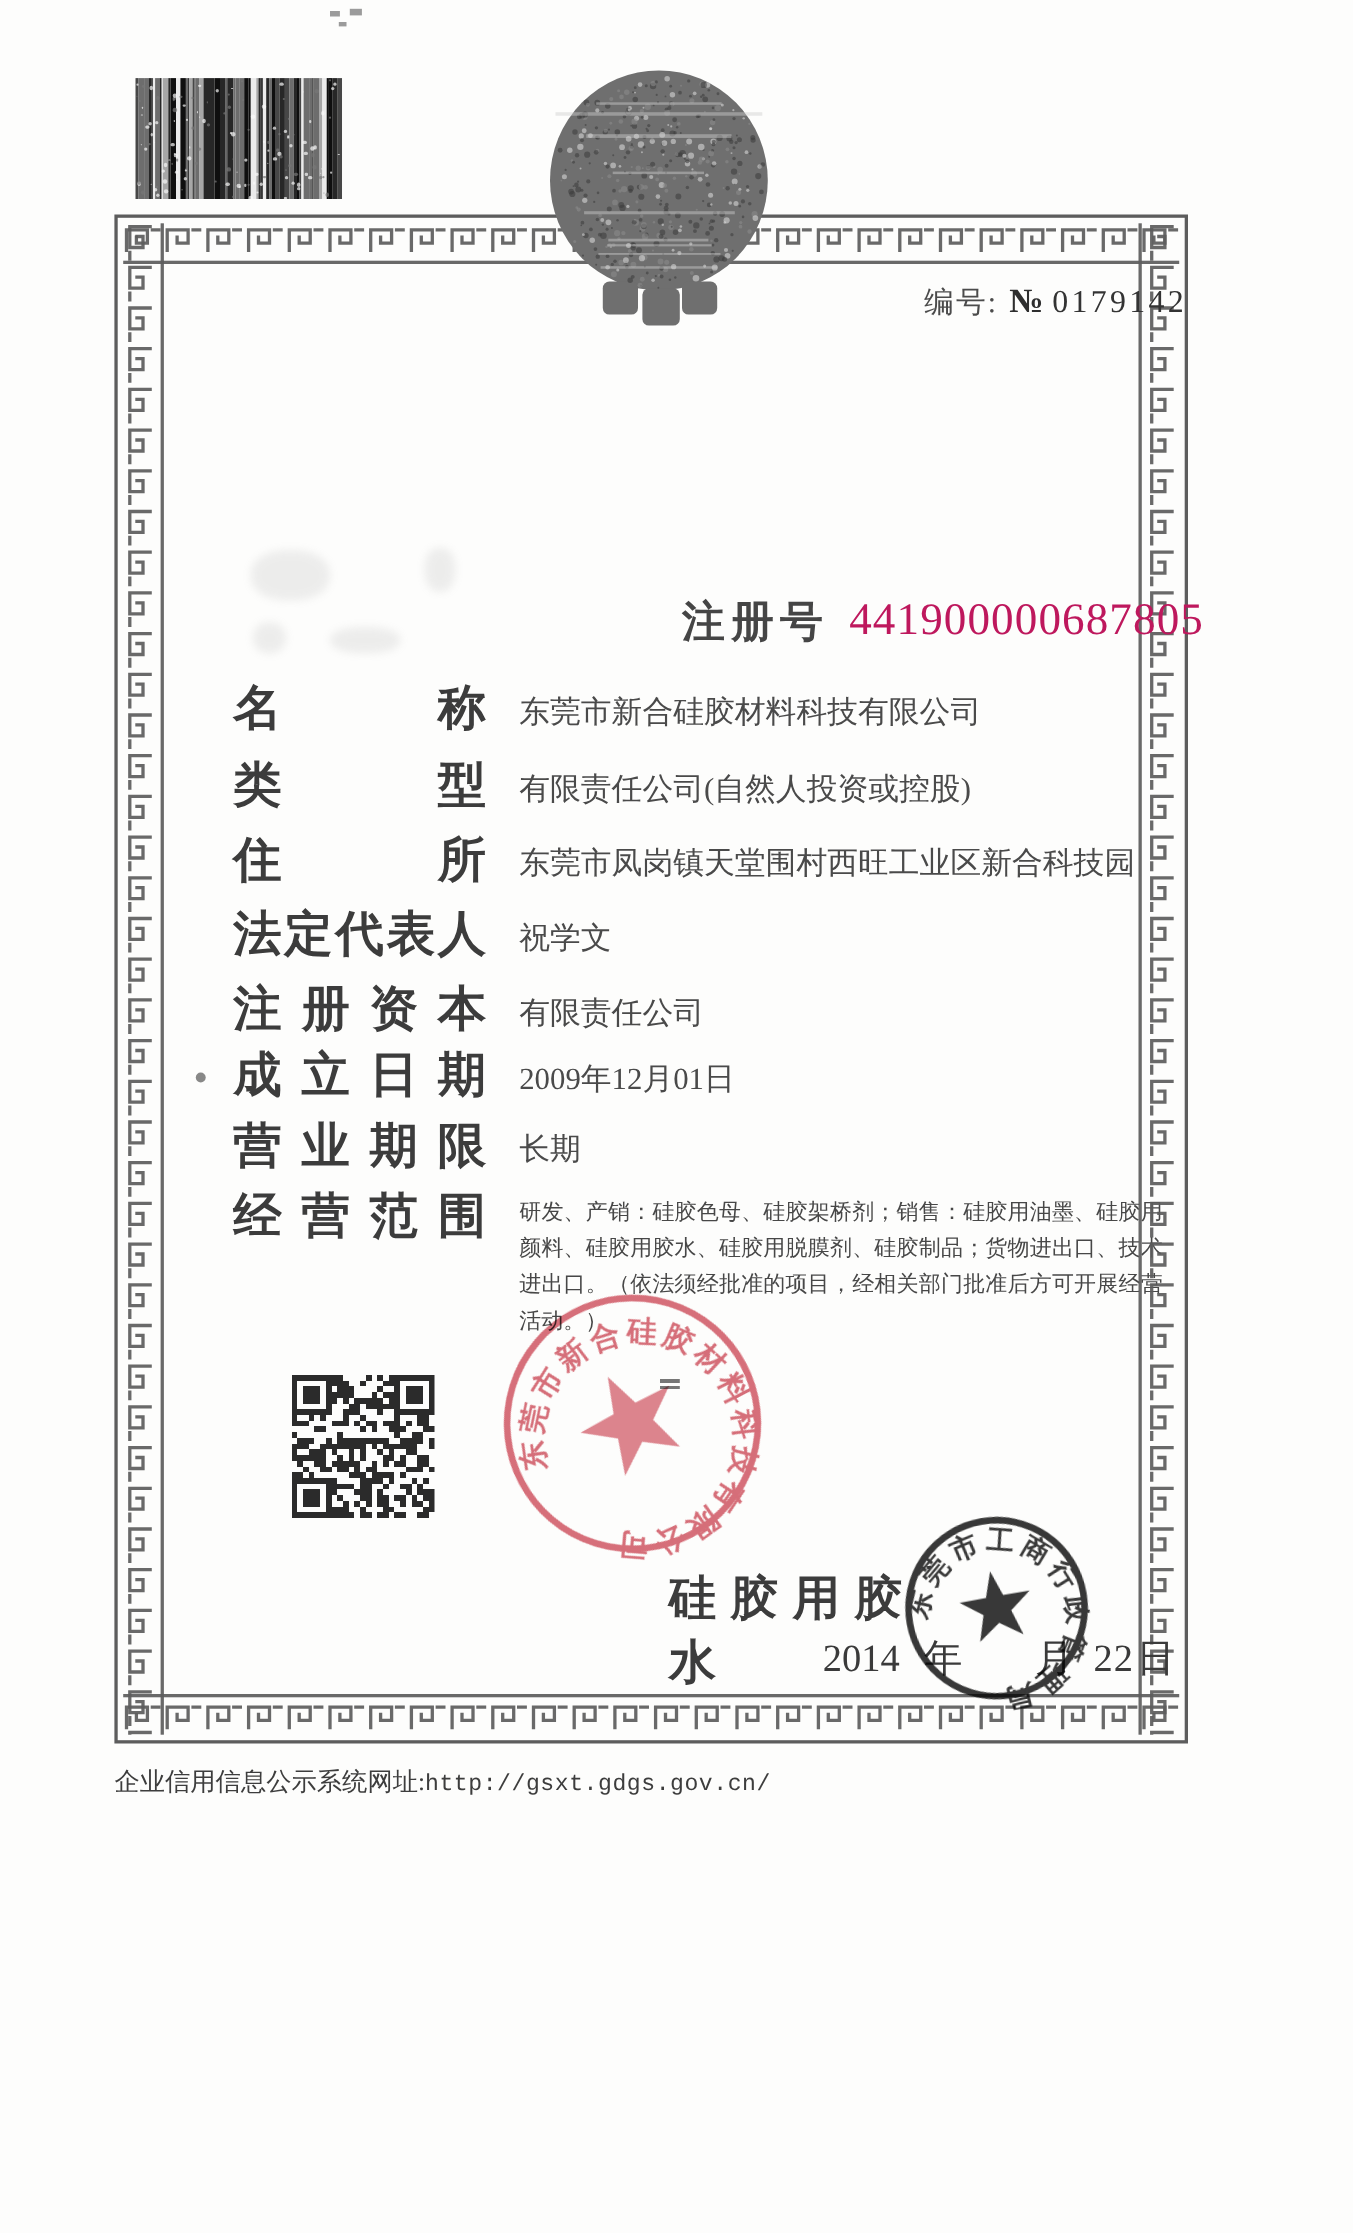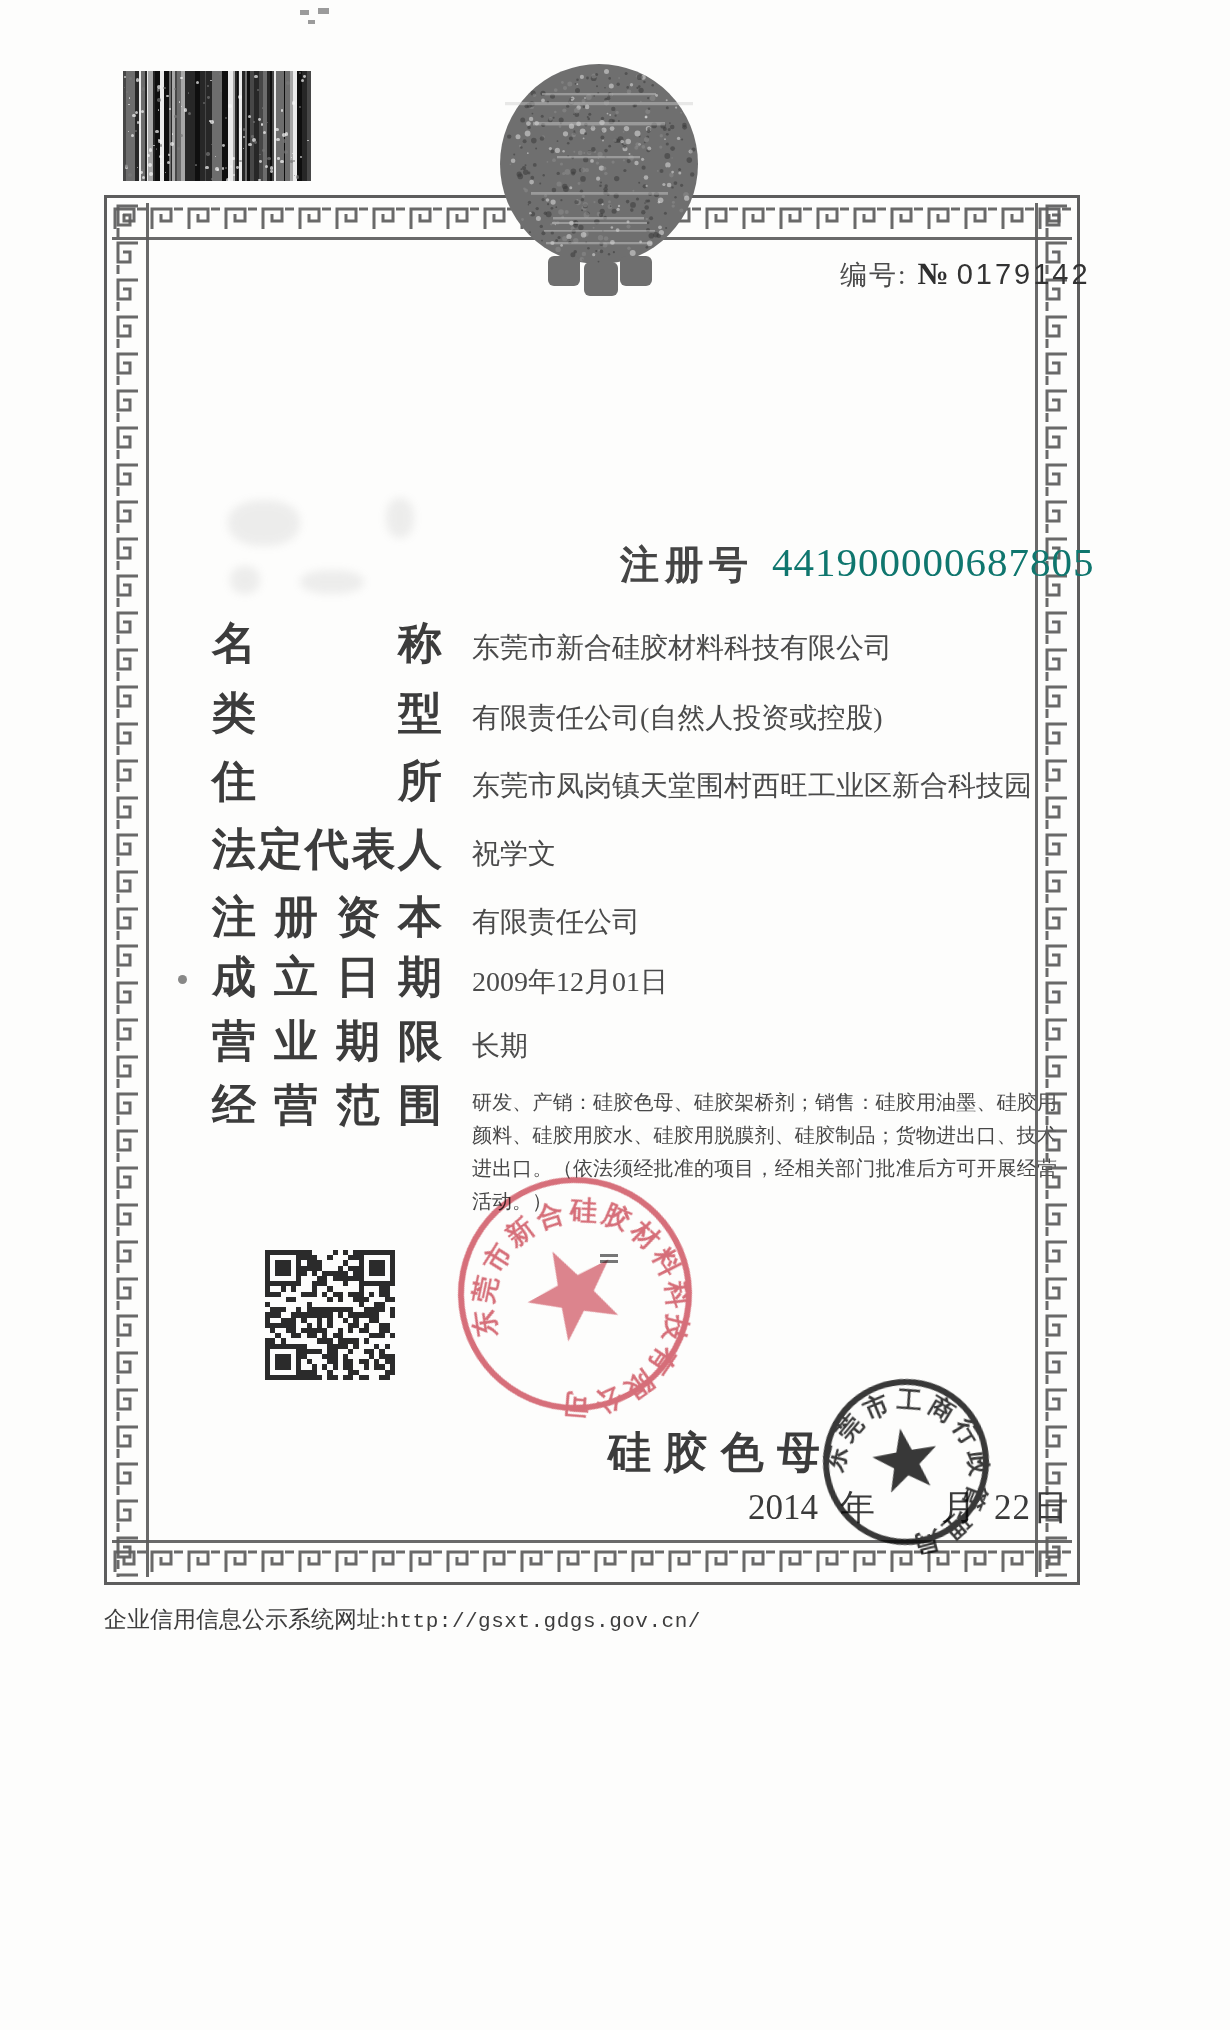--- a/index.html
+++ b/index.html
@@ -20,32 +20,32 @@
   .band{position:absolute;display:flex;overflow:hidden;box-sizing:border-box;opacity:.92;}
   .band-top{left:5px;right:5px;top:5px;height:37px;border-bottom:3px solid #5d5d5d;}
   .band-bottom{left:5px;right:5px;bottom:5px;height:37px;border-top:3px solid #5d5d5d;align-items:flex-end;}
   .band-left{top:5px;bottom:5px;left:5px;width:37px;border-right:3px solid #5d5d5d;flex-direction:column;}
   .band-right{top:5px;bottom:5px;right:5px;width:37px;border-left:3px solid #5d5d5d;flex-direction:column;align-items:flex-end;}
 
   
   .serial{position:absolute;left:840px;top:256px;white-space:nowrap;z-index:2;}
   .serial .lbl{font-size:27px;color:#4b4b4b;letter-spacing:2px;}
   .serial .nosym{font-size:31px;font-weight:700;margin-left:10px;color:#2e2e2e;}
-  .serial .num{font-family:Liberation Sans, sans-serif;font-size:29px;letter-spacing:3px;
+  .serial .num{font-family:Liberation Serif, serif;font-size:29px;letter-spacing:3px;
                color:#333;margin-left:8px;}
 
   .title{position:absolute;left:104px;top:326px;width:976px;text-align:center;
          font-family:"DejaVu Sans","Liberation Sans",sans-serif;font-weight:900;
          font-size:126px;line-height:1.1;letter-spacing:46px;padding-left:23px;box-sizing:border-box;
          color:#2e2e2e;text-shadow:0 0 1px #555;filter:contrast(1.05);}
 
   .regline{position:absolute;left:0;top:538px;width:1230px;z-index:2;}
   .regline .rlabel{position:absolute;left:620px;width:128px;font-size:39px;font-weight:700;
                    color:#454545;text-align:justify;text-align-last:justify;}
-  .regline .rnum{position:absolute;left:772px;top:0px;font-size:41px;color:#0f766e;letter-spacing:1px;}
+  .regline .rnum{position:absolute;left:772px;top:0px;font-size:41px;color:#be185d;letter-spacing:1px;}
 
   
   .frow{position:absolute;left:0;width:1230px;}
   .flabel{position:absolute;left:212px;width:230px;font-size:44px;font-weight:700;color:#3c3c3c;
           text-align:justify;text-align-last:justify;line-height:1;}
   .fvalue{position:absolute;left:472px;top:9px;font-size:28px;color:#4a4a4a;line-height:1.2;
           white-space:nowrap;}
   .fvalue.scope{top:2px;font-size:20px;white-space:normal;width:585px;line-height:33px;
                 text-align:justify;color:#474747;}
   .scope-mark{position:absolute;left:600px;top:1252px;width:18px;height:11px;
@@ -1648,21 +1648,21 @@
 
   <svg class="company-seal" viewBox="0 0 264 264">
     <circle cx="132" cy="132" r="114" fill="none" stroke="#d0505e" stroke-width="6"></circle>
     <polygon points="132,84 143.2,116.6 177.7,117.2 150.1,137.9 160.2,170.8 132,151 103.8,170.8 113.9,137.9 86.3,117.2 120.8,116.6" fill="#d0505e" opacity="0.85"></polygon>
     <path id="sealring" d="M 44 132 A 88 88 0 1 1 43.9 132.6" fill="none"></path>
     <text font-size="27" letter-spacing="4" font-weight="700" fill="#cf4f5c">
       <textPath href="#sealring">东莞市新合硅胶材料科技有限公司</textPath>
     </text>
   </svg>
 
-  <div class="registrar">硅胶色母</div>
+  <div class="registrar">硅胶用胶水</div>
   <div class="dateline">
     <span class="d-year">2014</span><span class="u-year">年</span><span class="u-month">月</span><span class="d-day">22</span><span class="u-day">日</span>
   </div>
 
   <svg class="authority-stamp" viewBox="0 0 188 188">
     <circle cx="94" cy="94" r="80" fill="none" stroke="#1c1c1c" stroke-width="6"></circle>
     <polygon points="94,60 101.9,83.1 126.3,83.5 106.8,98.2 114,121.5 94,107.5 74,121.5 81.2,98.2 61.7,83.5 86.1,83.1" fill="#1c1c1c"></polygon>
     <path id="stampring" d="M 30 94 A 64 64 0 1 1 29.9 94.6" fill="none"></path>
     <text font-size="25" letter-spacing="5" font-weight="700" fill="#1d1d1d">
       <textPath href="#stampring">东莞市工商行政管理局</textPath>

